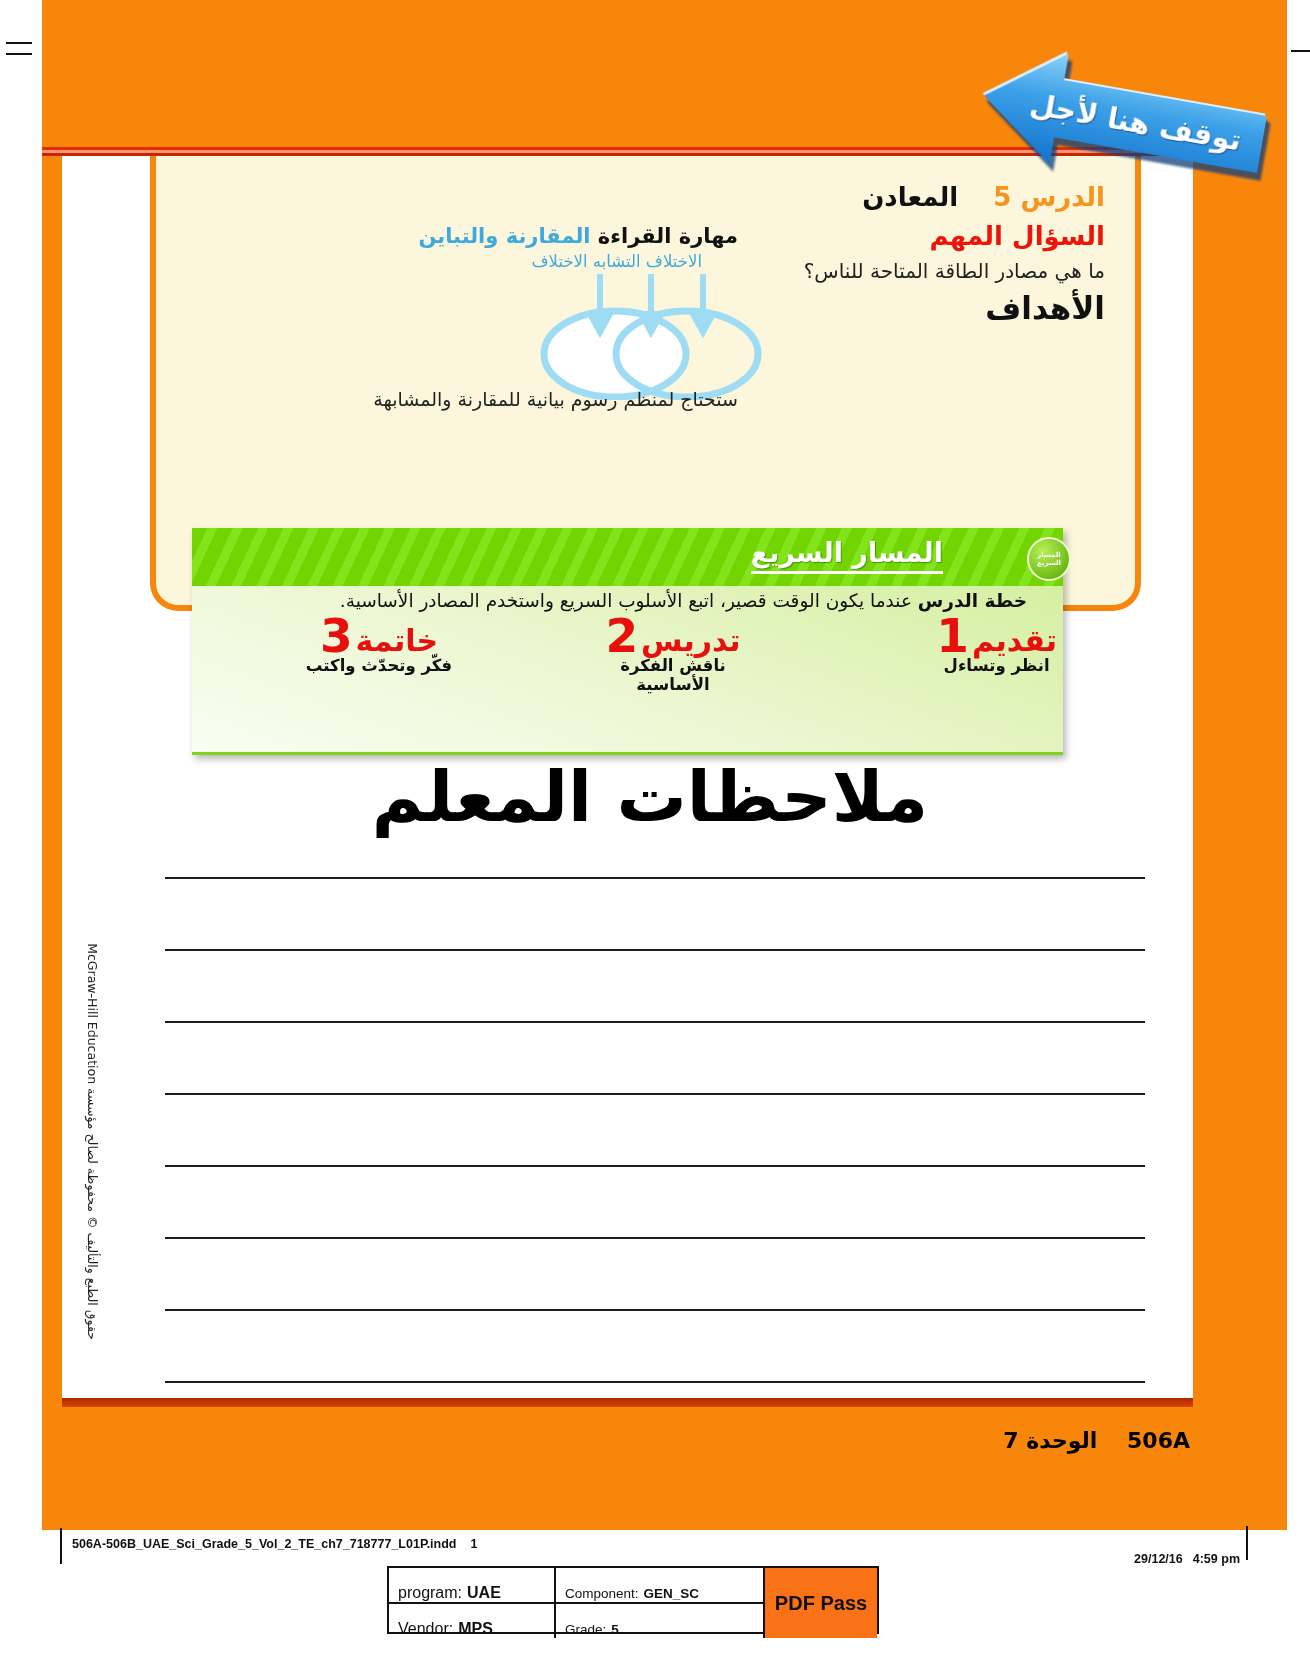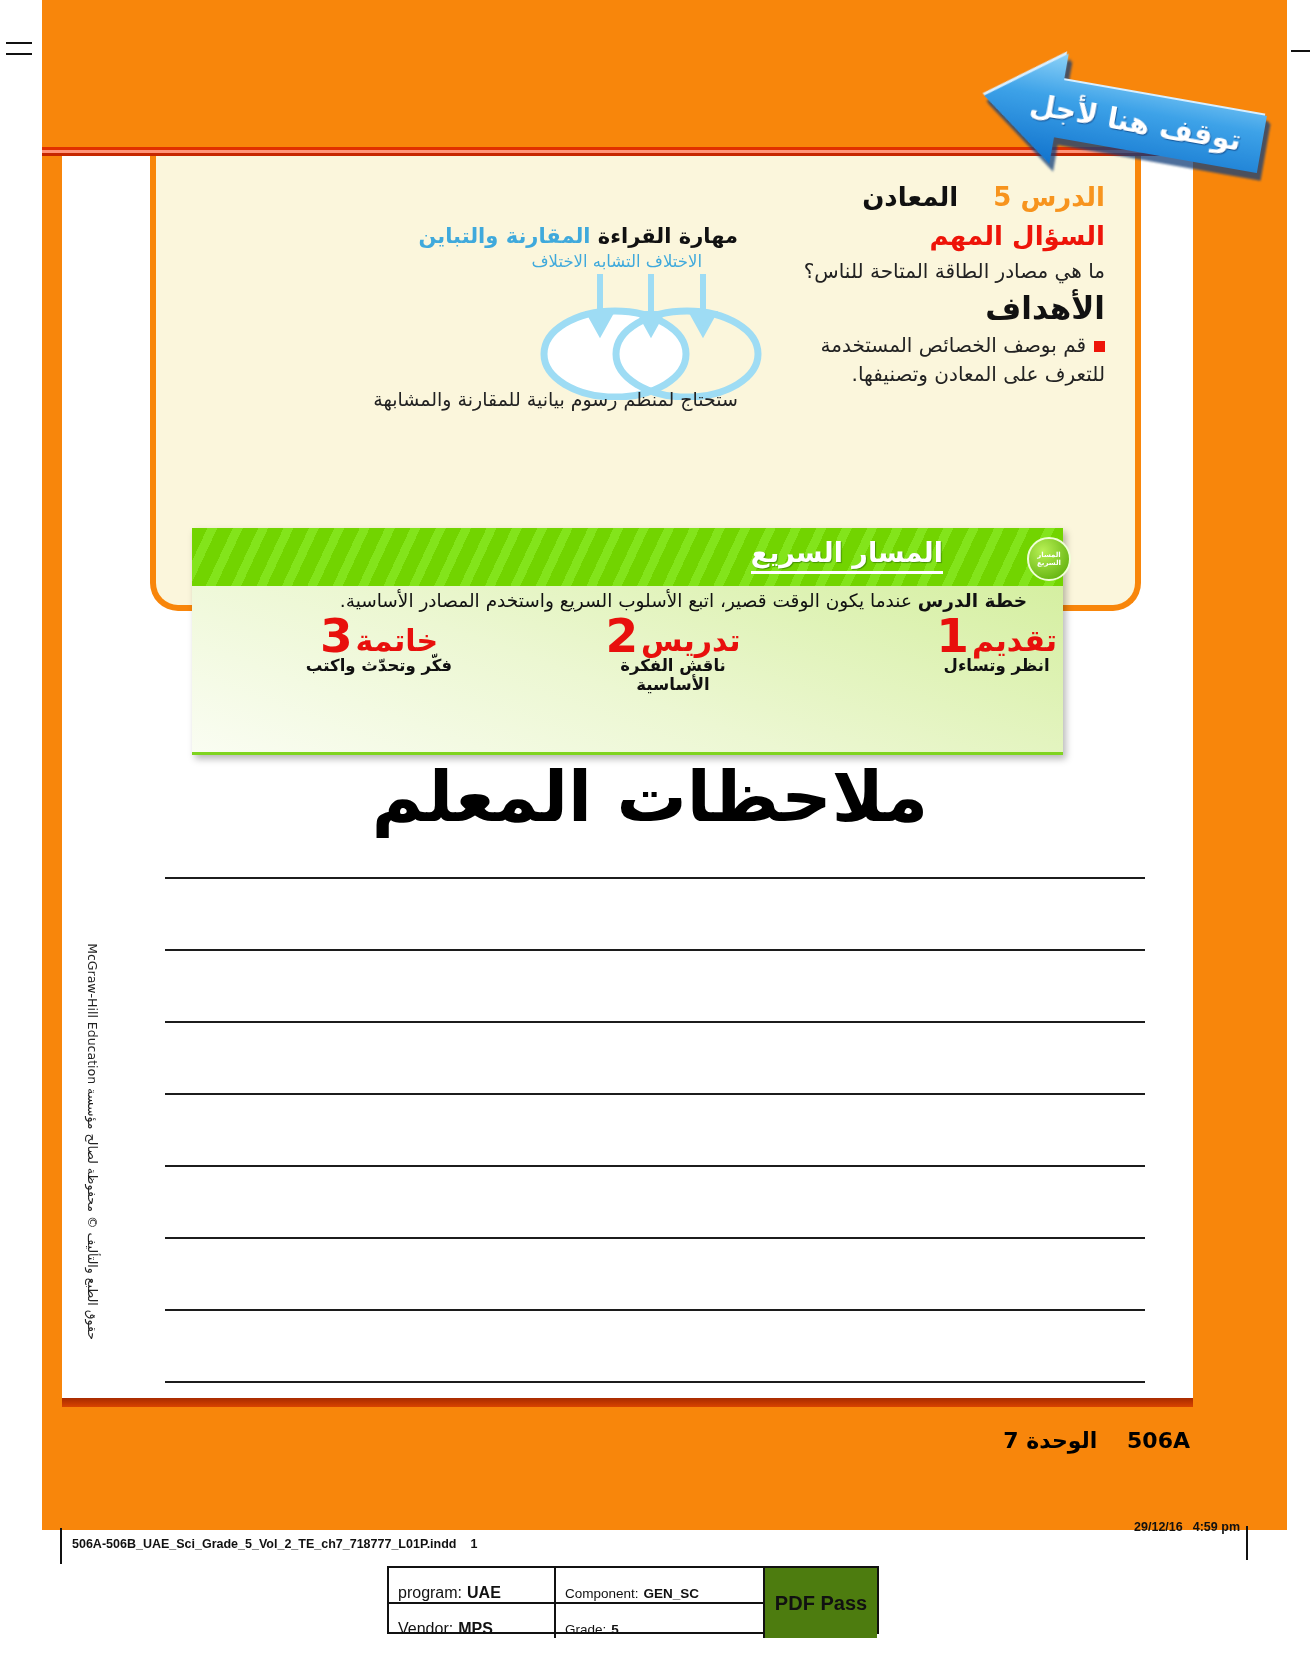--- a/index.html
+++ b/index.html
@@ -103,34 +103,34 @@
 
   
   .page-footer{position:absolute;top:1428px;right:120px;direction:rtl;color:#000;
     font-weight:bold;font-size:22px;z-index:2;}
   .page-footer .unit-label{margin-right:22px;}
 
   
   .imprint-filename{position:absolute;left:72px;top:1537px;font-family:"Liberation Sans",sans-serif;
     font-size:12.5px;font-weight:bold;color:#111;}
   .imprint-page{margin-left:14px;}
-  .imprint-datetime{position:absolute;top:1520px;right:70px;font-family:"Liberation Sans",sans-serif;
+  .imprint-datetime{position:absolute;top:1552px;right:70px;font-family:"Liberation Sans",sans-serif;
     font-size:12.5px;font-weight:bold;color:#111;}
   .imprint-datetime .time{margin-left:10px;}
 
   .prepress-table{position:absolute;left:387px;top:1566px;width:488px;height:64px;
     border:2.5px solid #111;display:grid;grid-template-columns:167px 209px 1fr;grid-template-rows:1fr 1fr;
     font-family:"Liberation Sans",sans-serif;color:#111;background:#fff;z-index:2;}
   .pp-cell{display:flex;align-items:center;padding:16px 0 0 9px;font-size:16px;
     border-right:2px solid #111;border-bottom:2px solid #111;white-space:nowrap;}
   .pp-cell b{margin-right:0;margin-left:5px;font-weight:bold;}
   .pp-cell.small{font-size:13.5px;}
   .pp-cell.no-bottom{border-bottom:0;}
   .pp-pass{grid-column:3;grid-row:1 / span 2;border-right:0;border-bottom:0;
-    background:#4d7c0f;display:flex;align-items:center;justify-content:center;
+    background:#f97316;display:flex;align-items:center;justify-content:center;
     font-weight:bold;font-size:20px;padding:0;}
 </style>
 </head>
 <body>
 
 <div id="canvas">
 
   <div class="orange-page"></div>
 
   <div class="mark mark-tl-1"></div>
@@ -152,23 +152,20 @@
 
   <div class="cream-panel"></div>
 
   <div class="lesson-line">
     <span class="lesson-label">الدرس 5</span>
     <span class="lesson-title">المعادن</span>
   </div>
   <div class="question-heading">السؤال المهم</div>
   <div class="question-text">ما هي مصادر الطاقة المتاحة للناس؟</div>
   <div class="objectives-heading">الأهداف</div>
-  <div class="objective-item">
-    <span class="bullet-square"></span><span>قم بوصف الخصائص المستخدمة للتعرف على المعادن وتصنيفها.</span>
-  </div>
 
   <div class="reading-skill">
     <span>مهارة القراءة</span>
     <span class="skill-name">المقارنة والتباين</span>
   </div>
   <div class="venn-labels">الاختلاف التشابه الاختلاف</div>
 
   <svg class="venn-svg" width="254" height="128" viewBox="0 0 254 128">
     <ellipse cx="92" cy="82" rx="71" ry="43" fill="#ffffff" stroke="#9EDCF4" stroke-width="7"></ellipse>
     <ellipse cx="164" cy="82" rx="71" ry="43" fill="none" stroke="#9EDCF4" stroke-width="7"></ellipse>

